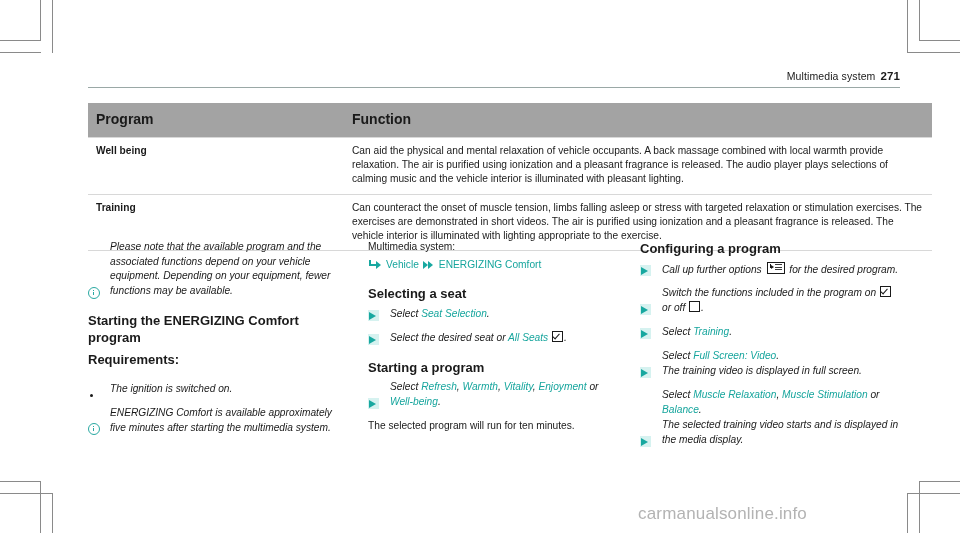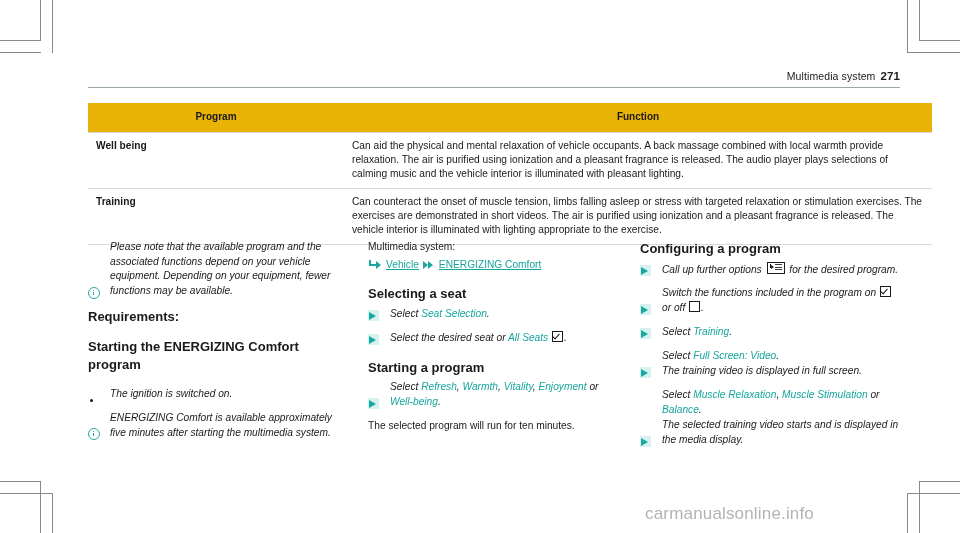--- a/index.html
+++ b/index.html
@@ -66,24 +66,24 @@
     table-layout: fixed;
   }
   #spec-table th, #spec-table td {
     text-align: left;
     vertical-align: top;
     padding: 6px 8px 7px 8px;
     font-size: 10.2px;
     line-height: 1.38;
   }
   #spec-table thead th {
-    background: #eab308;
+    background: #a3a3a3;
     font-weight: bold;
-    font-size: 10px;
-    padding-top: 7px; padding-bottom: 8px; text-align: center;
+    font-size: 14px;
+    padding-top: 7px; padding-bottom: 8px;
   }
   #spec-table tbody td { border-top: 1px solid #d8d8d8; }
   #spec-table tbody tr:last-child td { border-bottom: 1px solid #d8d8d8; }
   .col-prog { width: 240px; font-weight: bold; }
   .col-func { width: 572px; }
 
   
   .col {
     position: absolute;
     top: 240px;
@@ -212,21 +212,21 @@
   .icon-dchev .c1, .icon-dchev .c2 {
     position: absolute; top: 1px;
     width: 0; height: 0;
     border-left: 5px solid #18a8a0;
     border-top: 4px solid transparent;
     border-bottom: 4px solid transparent;
   }
   .icon-dchev .c1 { left: 0; }
   .icon-dchev .c2 { left: 5px; }
 
-  .menu-term { color: #16a59d; text-decoration: underline; }
+  .menu-term { color: #16a59d; }
 
   
   .term { color: #16a59d; }
 
   
   .cb {
     display: inline-block;
     width: 9px; height: 9px;
     border: 1px solid #1a1a1a;
     position: relative;
@@ -274,21 +274,21 @@
   }
   .icon-options .ln.l1 { top: 1.5px; }
   .icon-options .ln.l2 { top: 4px; }
   .icon-options .ln.l3 { top: 6.5px; }
 
   .sub { margin-top: 1px; }
 
   
   #watermark {
     position: absolute;
-    left: 10px; top: 504px; width: 816px;
+    left: 3px; top: 504px; width: 816px;
     text-align: right;
     padding-right: 12px;
     box-sizing: border-box;
     color: #b3b3b3;
     font-size: 17px;
     letter-spacing: 0.01em;
     font-family: "Liberation Sans", sans-serif;
   }
 </style>
 </head>
@@ -337,22 +337,22 @@
 
 <div class="col" id="col-left">
 
   <div class="blk">
     <div class="gut">
       <span class="icon-info"></span>
     </div>
     <div class="txt">Please note that the available program and the associated functions depend on your vehicle equipment. Depending on your equipment, fewer functions may be available.</div>
   </div>
 
+  <h3 class="head">Starting the ENERGIZING Comfort program</h3>
   <h3 class="head tight" style="margin-top:0;">Requirements:</h3>
-  <h3 class="head">Starting the ENERGIZING Comfort program</h3>
 
   <div class="blk" style="margin-top:14px;">
     <div class="gut">
       <span class="icon-bullet"></span>
     </div>
     <div class="txt">The ignition is switched on.</div>
   </div>
 
   <div class="blk">
     <div class="gut">

